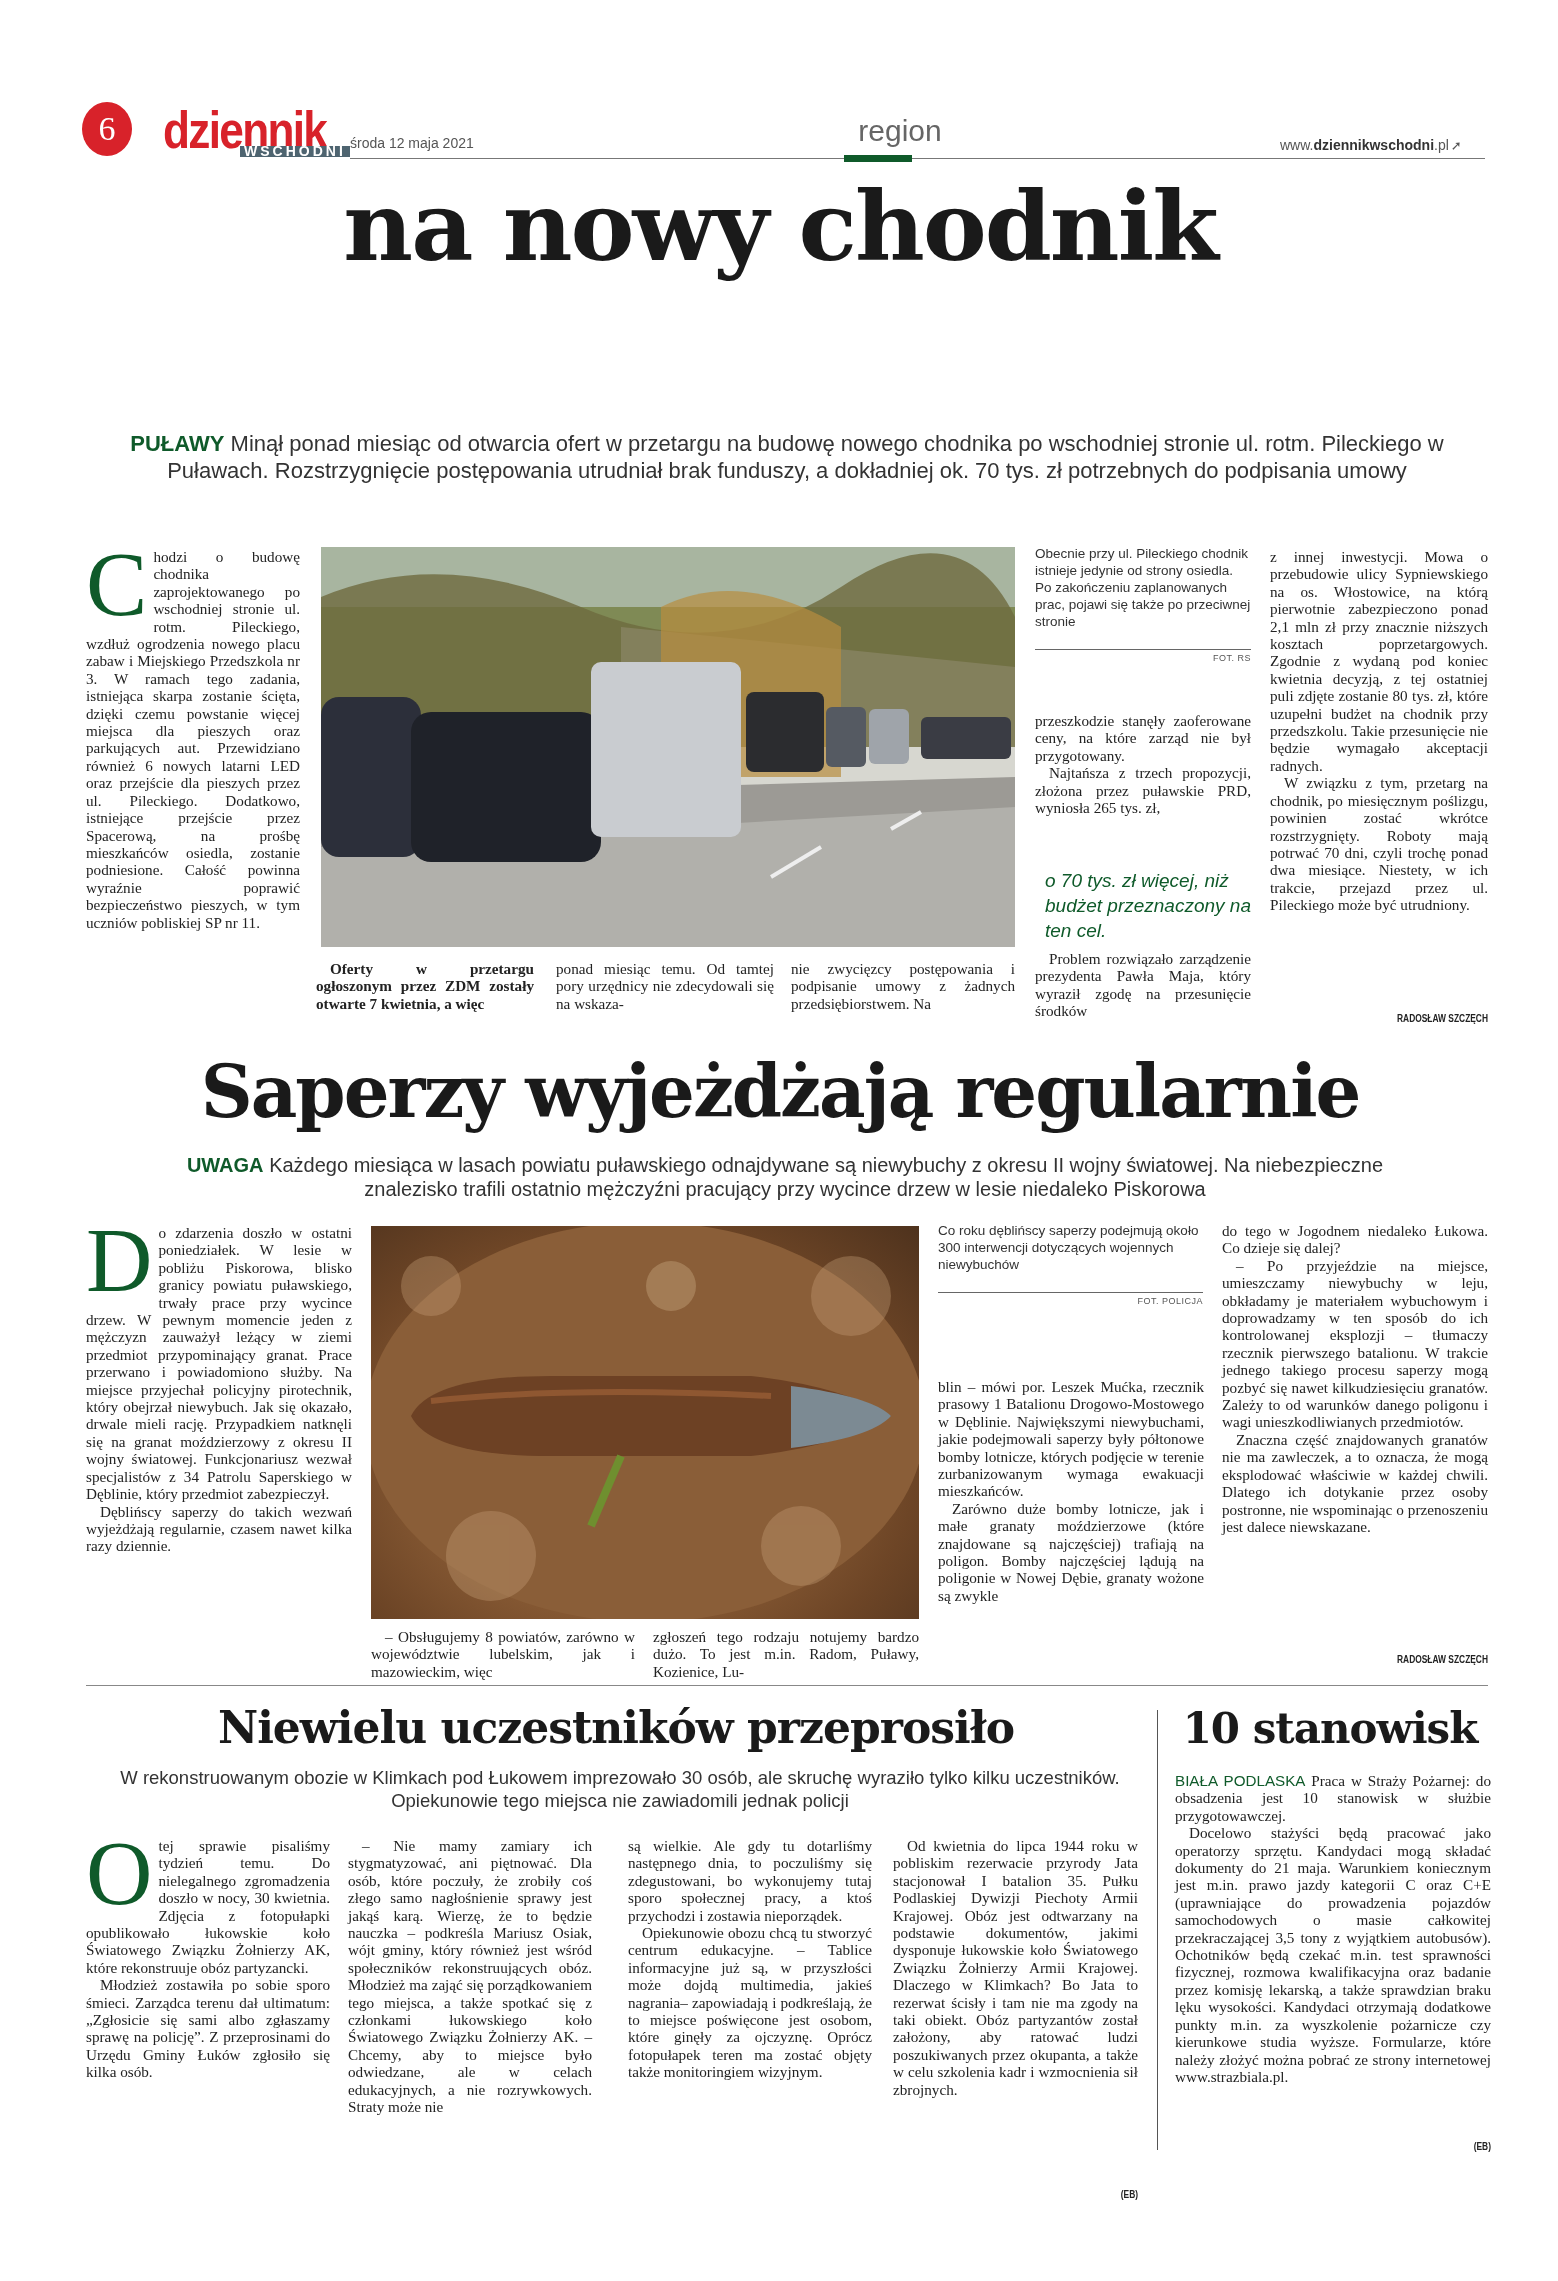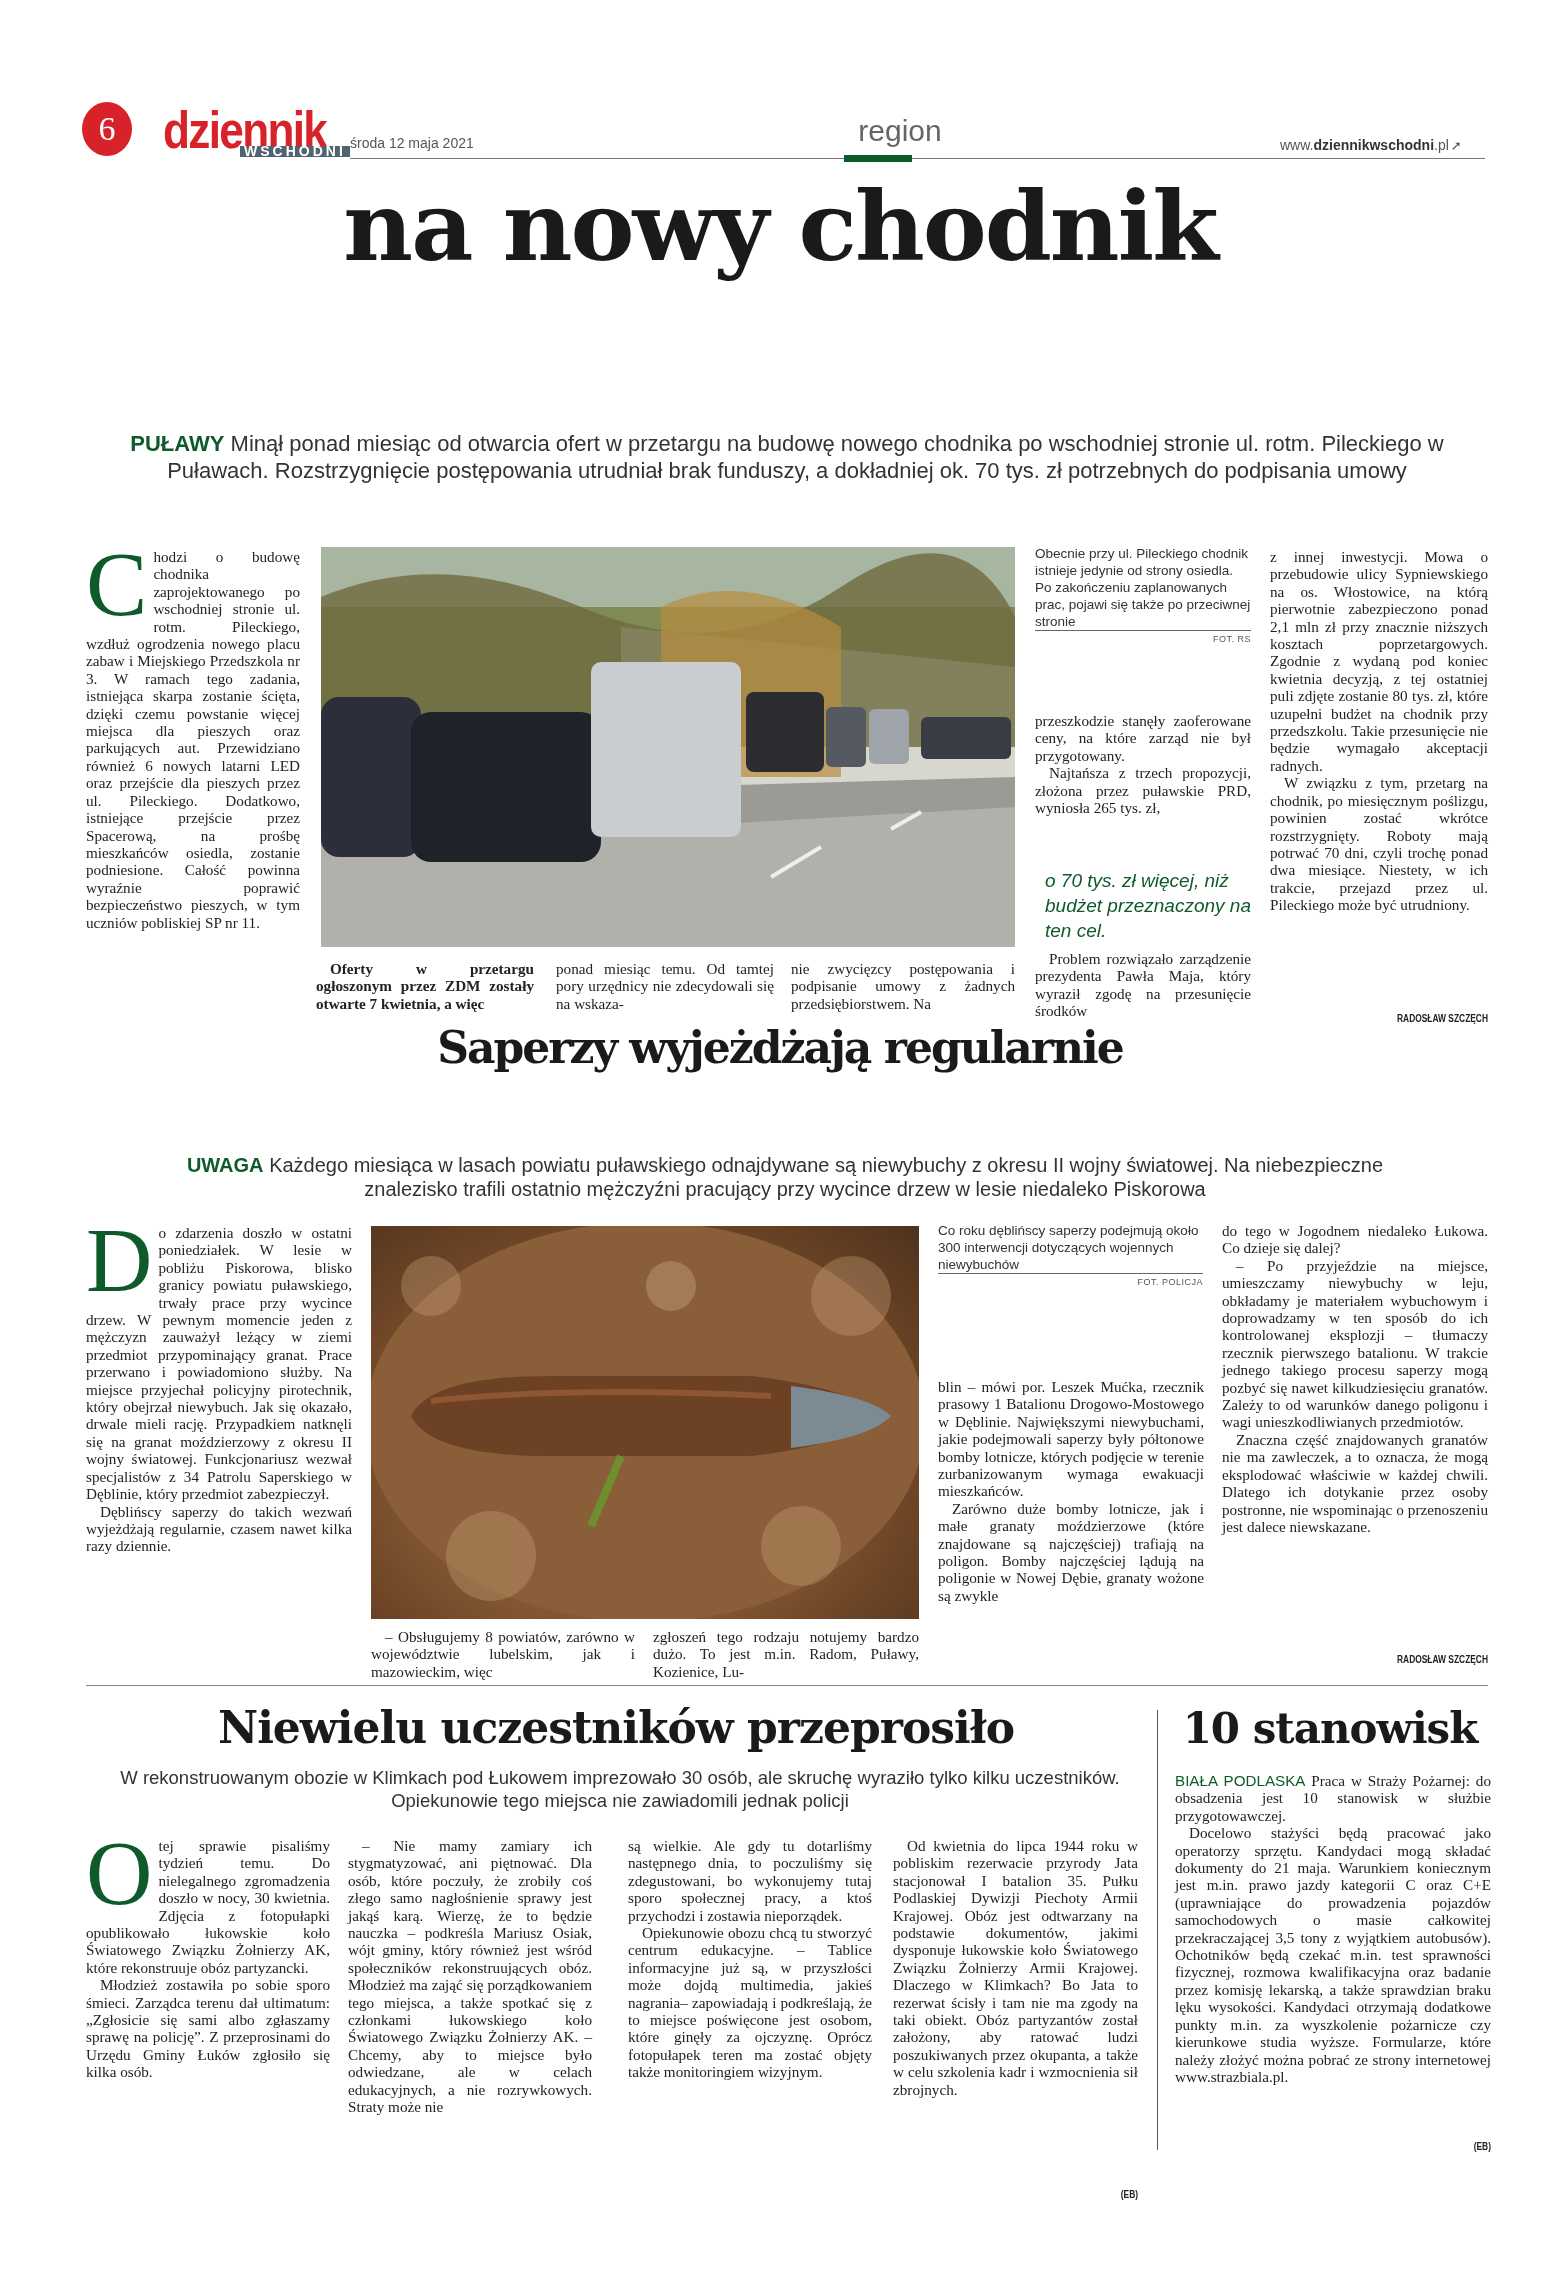--- a/index.html
+++ b/index.html
@@ -21,21 +21,21 @@
 
   
   .h1 { text-align: center; font-family: "DejaVu Serif", serif; font-weight: bold; color: #1a1a1a; letter-spacing: -2px; }
   .lead { text-align: center; font-family: "Liberation Sans", sans-serif; color: #333; font-size: 22px; line-height: 27px; }
   .lead .kw { color: #0f5a2a; font-weight: bold; }
 
   
   .col { font-family: "Liberation Serif", serif; font-size: 15.2px; line-height: 17.4px; text-align: justify; hyphens: manual; color: #222; }
   .col p + p { text-indent: 14px; }
   .dropcap { float: left; font-family: "Liberation Serif", serif; color: #0f5a2a; font-size: 92px; line-height: 68px; padding-right: 6px; margin-top: 2px; }
-  .caption { font-family: "Liberation Sans", sans-serif; font-size: 13.5px; line-height: 17px; color: #333; border-bottom: 1px solid #666; padding-bottom: 0; }
+  .caption { font-family: "Liberation Sans", sans-serif; font-size: 13.5px; line-height: 17px; color: #333; border-bottom: 1px solid #666; padding-bottom: 19px; }
   .credit { font-family: "Liberation Sans", sans-serif; font-size: 9px; color: #555; text-align: right; margin-top: 3px; letter-spacing: .5px; }
   .byline { font-family: "Liberation Sans", sans-serif; font-size: 10.5px; font-weight: bold; text-align: right; color: #222; transform: scaleX(.8); transform-origin: right; }
   .pull { font-family: "Liberation Sans", sans-serif; font-style: italic; font-size: 19px; line-height: 25px; color: #0f5a2a; position: relative; }
   .pull .qm { position: absolute; left: -4px; top: -8px; font-size: 110px; line-height: 110px; color: #ccc; font-family: "Liberation Serif", serif; z-index: -1; }
 
   
   .photo-street { left: 321px; top: 547px; width: 694px; height: 400px; overflow: hidden;
     background: linear-gradient(180deg, #8a9a6f 0%, #9a8e5e 20%, #b29a5a 38%, #7d7f74 55%, #8c8b86 62%, #a7a6a2 78%, #bdbcb8 100%); }
   .photo-bomb { left: 371px; top: 1226px; width: 548px; height: 393px; overflow: hidden;
     background: radial-gradient(ellipse at 45% 60%, #a6764a 0%, #8b5d36 40%, #6d4526 70%, #4e321d 100%); }
@@ -107,21 +107,21 @@
   <span>o 70 tys. zł więcej, niż budżet przeznaczony na ten cel.</span>
 </div>
 <div class="abs col" style="left:1035px;top:950px;width:216px;text-indent:14px;">Problem rozwiązało zarządzenie prezydenta Pawła Maja, który wyraził zgodę na przesunięcie środków</div>
 
 <div class="abs col" style="left:1270px;top:548px;width:218px;">
   <p>z innej inwestycji. Mowa o przebudowie ulicy Sypniewskiego na os. Włostowice, na którą pierwotnie zabezpieczono ponad 2,1 mln zł przy znacznie niższych kosztach poprzetargowych. Zgodnie z wydaną pod koniec kwietnia decyzją, z tej ostatniej puli zdjęte zostanie 80 tys. zł, które uzupełni budżet na chodnik przy przedszkolu. Takie przesunięcie nie będzie wymagało akceptacji radnych.</p>
   <p>W związku z tym, przetarg na chodnik, po miesięcznym poślizgu, powinien zostać wkrótce rozstrzygnięty. Roboty mają potrwać 70 dni, czyli trochę ponad dwa miesiące. Niestety, w ich trakcie, przejazd przez ul. Pileckiego może być utrudniony.</p>
 </div>
 <div class="abs byline" style="left:1270px;top:1012px;width:218px;">RADOSŁAW SZCZĘCH</div>
 
-<div class="abs h1" style="left:80px;top:1004px;width:1400px;font-size:44px;line-height:88px;">Saperzy wyjeżdżają regularnie</div>
+<div class="abs h1" style="left:80px;top:1048px;width:1400px;font-size:72px;line-height:88px;">Saperzy wyjeżdżają regularnie</div>
 <div class="abs lead" style="left:150px;top:1153px;width:1270px;font-size:20px;line-height:24px;">
   <span class="kw">UWAGA</span>
   <span>Każdego miesiąca w lasach powiatu puławskiego odnajdywane są niewybuchy z okresu II wojny światowej. Na niebezpieczne znalezisko trafili ostatnio mężczyźni pracujący przy wycince drzew w lesie niedaleko Piskorowa</span>
 </div>
 
 <div class="abs col" style="left:86px;top:1224px;width:266px;">
   <p><span class="dropcap">D</span><span>o zdarzenia doszło w ostatni poniedziałek. W lesie w pobliżu Piskorowa, blisko granicy powiatu puławskiego, trwały prace przy wycince drzew. W pewnym momencie jeden z mężczyzn zauważył leżący w ziemi przedmiot przypominający granat. Prace przerwano i powiadomiono służby. Na miejsce przyjechał policyjny pirotechnik, który obejrzał niewybuch. Jak się okazało, drwale mieli rację. Przypadkiem natknęli się na granat moździerzowy z okresu II wojny światowej. Funkcjonariusz wezwał specjalistów z 34 Patrolu Saperskiego w Dęblinie, który przedmiot zabezpieczył.</span></p>
   <p>Dęblińscy saperzy do takich wezwań wyjeżdżają regularnie, czasem nawet kilka razy dziennie.</p>
 </div>
 

